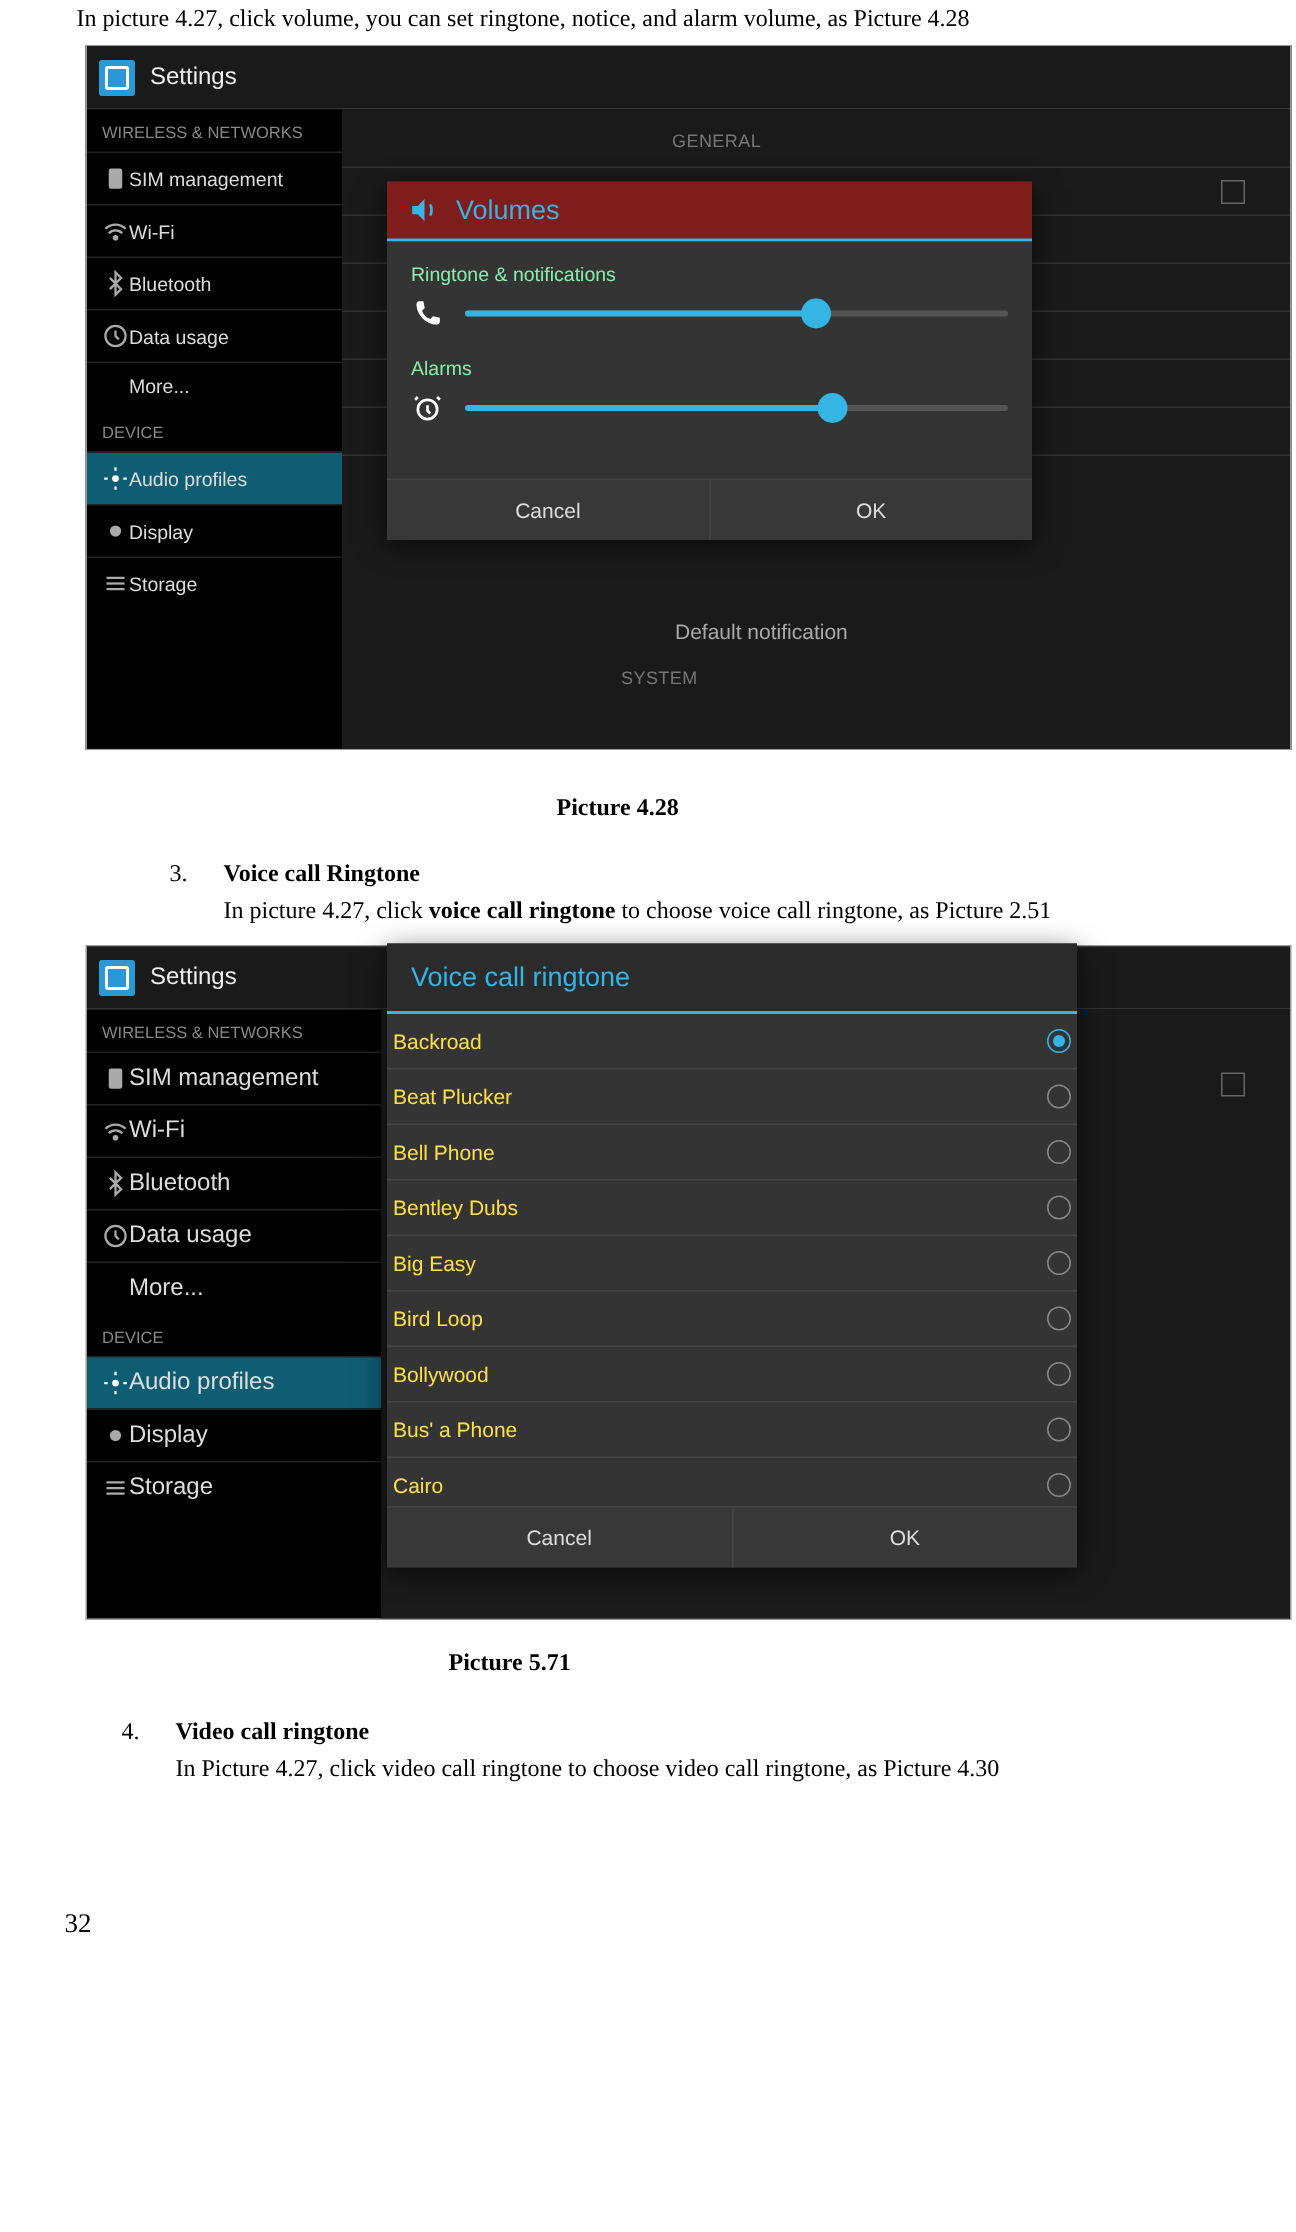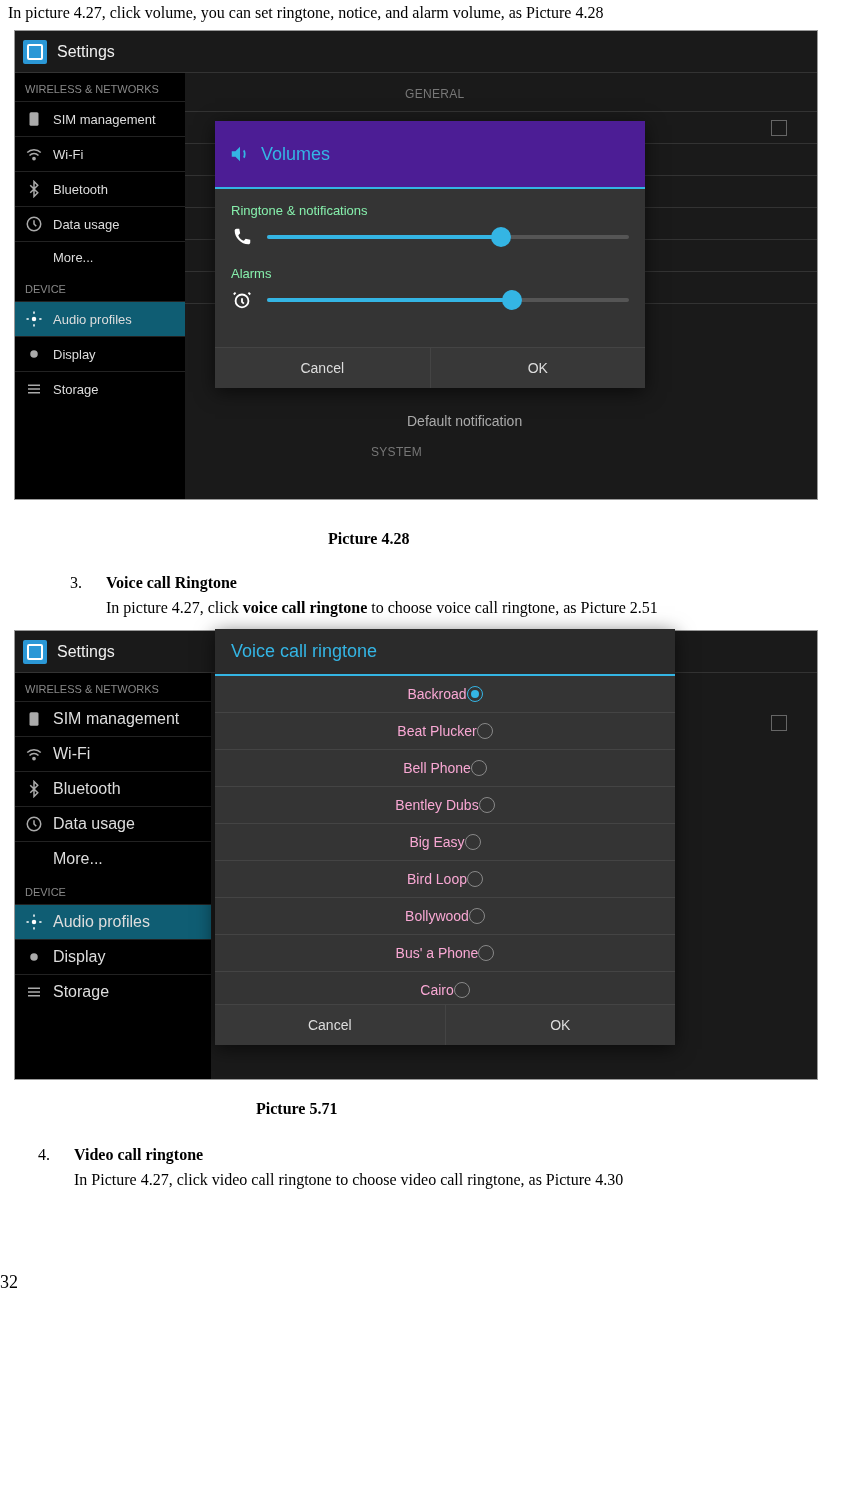--- a/index.html
+++ b/index.html
@@ -4,21 +4,21 @@
 <style>
   * { box-sizing: border-box; margin: 0; padding: 0; }
   body {
     width: 864px;
     font-family: "Times New Roman", serif;
     font-size: 16px;
     color: #000;
     background: #fff;
     padding: 0;
   }
-  .page { width: 800px; padding: 0 0 40px 0; }
+  .page { width: 800px; padding: 0 0 40px 0; margin-left: 43px; }
   .intro { padding: 4px 10px 8px 8px; font-size: 16px; }
   .screenshot-frame {
     margin: 0 10px 10px 14px;
     border: 1px solid #999;
     background: #000;
     width: 804px;
   }
   
   .ss1 { height: 468px; background:#000; color:#bbb; font-family: Arial, sans-serif; font-size:13px; position:relative; }
   .ss1-header {
@@ -30,44 +30,44 @@
     display:flex; align-items:center; justify-content:center;
   }
   .ss1-header .sq::before{content:"";width:12px;height:12px;border:2px solid #fff;border-radius:2px;}
   .ss1-header .title { color:#eee; font-size:16px; }
   .ss1-left {
     position:absolute; left:0; top:42px; width:170px; bottom:0;
     background:#000;
   }
   .ss1-sect { color:#888; font-size:11px; padding:10px 10px 6px 10px; }
   .ss1-item {
-    display:flex; align-items:center; gap:10px; padding:8px 10px;
+    display:flex; align-items:center; padding:8px 10px;
     color:#ddd; border-top:1px solid #222;
   }
   .ss1-item svg { width:18px; height:18px; }
   .ss1-item.sel { background:#0f5d73; }
   .ss1-right {
     position:absolute; left:170px; right:0; top:42px; bottom:0;
     background:#1a1a1a;
   }
   .ss1-gen { padding:14px 0 10px 220px; color:#777; font-size:12px; letter-spacing:0.3px; }
   .ss1-rline { border-top:1px solid #333; height:32px; }
   .ss1-rline.cb { display:flex; justify-content:flex-end; align-items:center; padding-right:30px; }
   .ss1-cb { width:16px; height:16px; border:1px solid #666; }
   .ss1-dn { position:absolute; left:222px; bottom:70px; color:#aaa; font-size:14px; }
   .ss1-sys{ position:absolute; left:186px; bottom:40px; color:#777; font-size:12px; letter-spacing:0.3px; }
   
   .ss1-dlg {
     position:absolute; left:200px; top:90px; width:430px;
     background:#2b2b2b; box-shadow:0 4px 18px rgba(0,0,0,0.6);
   }
   .ss1-dlg-h {
-    display:flex; align-items:center; gap:10px; padding:22px 14px;
+    display:flex; align-items:center; gap:10px; padding:8px 14px;
     color:#34b5e4; font-size:18px; border-bottom:2px solid #34b5e4;
-    background:#4c1d95;
+    background:#7f1d1d;
   }
   .ss1-dlg-h svg{width:22px;height:22px;}
   .ss1-dlg-body { padding:14px 16px 18px 16px; background:#343434; }
   .ss1-dlg-lbl { color:#86efac; font-size:13px; margin-bottom:8px; }
   .ss1-slider-row { display:flex; align-items:center; gap:14px; margin-bottom:18px; }
   .ss1-slider-row svg{width:22px;height:22px;}
   .ss1-slider { flex:1; height:4px; background:#555; position:relative; border-radius:2px; }
   .ss1-slider .fill { position:absolute; left:0; top:0; height:4px; background:#34b5e4; border-radius:2px; }
   .ss1-slider .fill.a { width:65%; }
   .ss1-slider .fill.b { width:68%; }
@@ -100,21 +100,21 @@
   }
   .ss2-header .sq::before{content:"";width:12px;height:12px;border:2px solid #fff;border-radius:2px;}
   .ss2-header .title { color:#eee; font-size:16px; }
   .ss2-left { position:absolute; left:0; top:42px; width:196px; bottom:0; }
   .ss2-right { position:absolute; left:196px; right:0; top:42px; bottom:0; background:#1a1a1a; }
   .ss2-rcb { position:absolute; right:30px; top:42px; width:16px; height:16px; border:1px solid #666; }
   
   .ss2-dlg { position:absolute; left:200px; top:-2px; width:460px; background:#2b2b2b; box-shadow:0 4px 18px rgba(0,0,0,0.6); }
   .ss2-dlg-h { color:#34b5e4; font-size:18px; padding:12px 16px; border-bottom:2px solid #34b5e4; background:#2b2b2b; }
   .ss2-dlg-list { background:#343434; max-height:328px; overflow:hidden; }
-  .ss2-opt { display:flex; align-items:center; justify-content:center; padding:10px 4px; border-bottom:1px solid #444; color:#f9a8d4; font-size:14px; }
+  .ss2-opt { display:flex; align-items:center; justify-content:space-between; padding:10px 4px; border-bottom:1px solid #444; color:#fde047; font-size:14px; }
   .ss2-radio { width:16px; height:16px; border:1px solid #888; border-radius:50%; position:relative; }
   .ss2-radio.sel { border-color:#34b5e4; }
   .ss2-radio.sel::after{content:"";position:absolute;left:3px;top:3px;width:8px;height:8px;background:#34b5e4;border-radius:50%;}
   .ss2-dlg-btns { display:flex; border-top:1px solid #444; background:#383838; }
   .ss2-dlg-btn { flex:1; text-align:center; padding:12px 0; color:#ddd; font-size:14px; }
   .ss2-dlg-btn:first-child{border-right:1px solid #444;}
 
   .list-block4 { padding:0 12px 0 38px; }
   .pagenum { text-align:left; font-size:18px; margin-top:80px; }
 </style>

